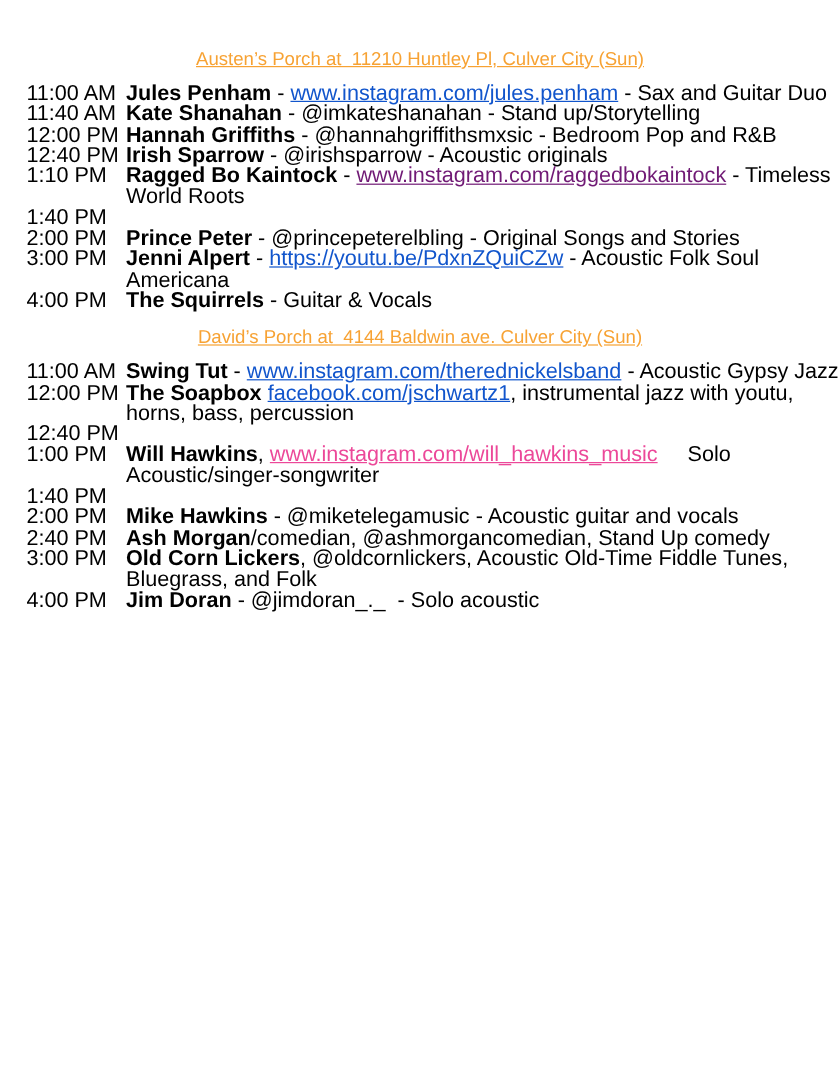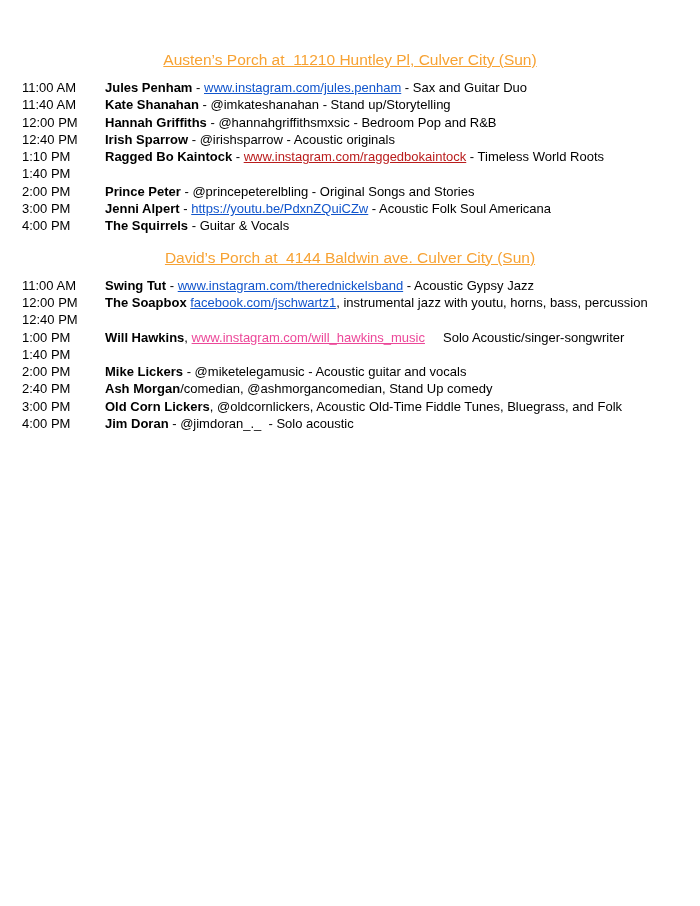--- a/index.html
+++ b/index.html
@@ -8,38 +8,38 @@
     background: #ffffff;
   }
   body {
     width: 700px;
     height: 906px;
     font-family: "Liberation Sans", sans-serif;
     color: #000000;
     overflow: hidden;
   }
   .doc {
-    padding-top: 50px;
+    padding-top: 40px;
   }
   .porch-section + .porch-section {
     margin-top: 13px;
   }
   .section-title {
     font-size: 15.5px;
     font-weight: 400;
     line-height: 19px;
     text-align: center;
     color: #F7A233;
     text-decoration: underline;
     margin: 0 0 10px 0;
     white-space: pre-wrap;
     cursor: pointer;
   }
   .rows {
-    font-size: 13px;
+    font-size: 18px;
   }
   .row {
     display: flex;
     line-height: 17.3px;
   }
   .time {
     flex: none;
     width: 83px;
     padding-left: 22px;
     white-space: pre;
@@ -79,21 +79,21 @@
     <div class="content"><span class="name">Hannah Griffiths</span><span> - @hannahgriffithsmxsic - Bedroom Pop and R&amp;B</span></div>
   </div>
 
   <div class="row">
     <div class="time">12:40 PM</div>
     <div class="content"><span class="name">Irish Sparrow</span><span> - @irishsparrow - Acoustic originals</span></div>
   </div>
 
   <div class="row">
     <div class="time">1:10 PM</div>
-    <div class="content"><span class="name">Ragged Bo Kaintock</span><span> - </span><a class="link" href="#" style="color: #b91c1c;">www.instagram.com/raggedbokaintock</a><span> - Timeless World Roots</span></div>
+    <div class="content"><span class="name">Ragged Bo Kaintock</span><span> - </span><a class="link" href="#" style="color: #701a75;">www.instagram.com/raggedbokaintock</a><span> - Timeless World Roots</span></div>
   </div>
 
   <div class="row">
     <div class="time">1:40 PM</div>
   </div>
 
   <div class="row">
     <div class="time">2:00 PM</div>
     <div class="content"><span class="name">Prince Peter</span><span> - @princepeterelbling - Original Songs and Stories</span></div>
   </div>
@@ -131,21 +131,21 @@
     <div class="time">1:00 PM</div>
     <div class="content"><span class="name">Will Hawkins</span><span>, </span><a class="link" href="#" style="color: #ec4899;">www.instagram.com/will_hawkins_music</a><span>     Solo Acoustic/singer-songwriter</span></div>
   </div>
 
   <div class="row">
     <div class="time">1:40 PM</div>
   </div>
 
   <div class="row">
     <div class="time">2:00 PM</div>
-    <div class="content"><span class="name">Mike Lickers</span><span> - @miketelegamusic - Acoustic guitar and vocals</span></div>
+    <div class="content"><span class="name">Mike Hawkins</span><span> - @miketelegamusic - Acoustic guitar and vocals</span></div>
   </div>
 
   <div class="row">
     <div class="time">2:40 PM</div>
     <div class="content"><span class="name">Ash Morgan</span><span>/comedian, @ashmorgancomedian, Stand Up comedy</span></div>
   </div>
 
   <div class="row">
     <div class="time">3:00 PM</div>
     <div class="content"><span class="name">Old Corn Lickers</span><span>, @oldcornlickers, Acoustic Old-Time Fiddle Tunes, Bluegrass, and Folk</span></div>

